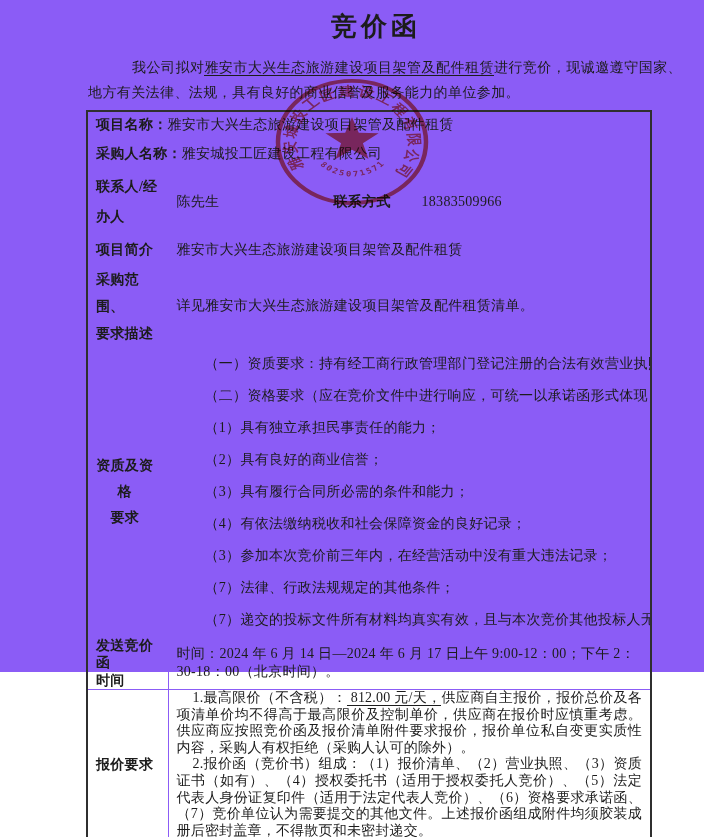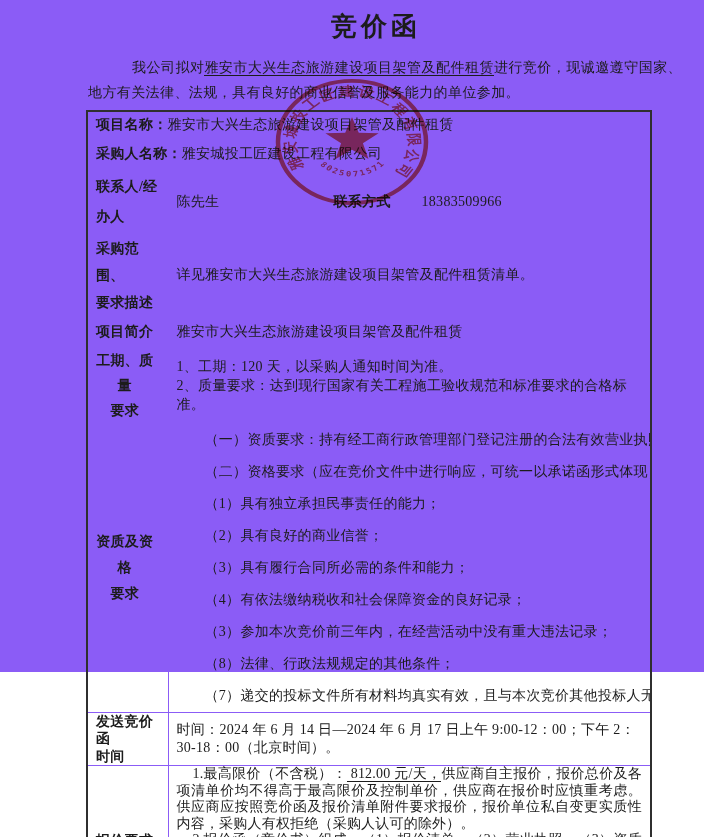--- a/index.html
+++ b/index.html
@@ -92,49 +92,41 @@
     <tr style="height:31px;margin-left:16px;">
       <td colspan="4"><span class="inline-lbl">采购人名称：</span><span>雅安城投工匠建设工程有限公司</span></td>
     </tr>
     <tr style="height:65px;">
       <td class="lbl top">联系人/经
 办人</td>
       <td class="top">陈先生</td>
       <td class="top" style="font-weight:bold;">联系方式</td>
       <td class="top">18383509966</td>
     </tr>
+    <tr style="height:29px;">
+      <td class="lbl">项目简介</td>
+      <td colspan="3">雅安市大兴生态旅游建设项目架管及配件租赁</td>
+    </tr>
     <tr style="height:52px;">
       <td class="lbl top" style="line-height:27px;">采购范围、
 要求描述</td>
       <td colspan="3" class="top">详见雅安市大兴生态旅游建设项目架管及配件租赁清单。</td>
-    </tr>
-    <tr style="height:29px;">
-      <td class="lbl">项目简介</td>
-      <td colspan="3">雅安市大兴生态旅游建设项目架管及配件租赁</td>
-    </tr>
-    <tr style="height:58px;">
-      <td class="lbl c" style="line-height:25px;">工期、质量
-要求</td>
-      <td colspan="3">
-        <div class="duo">1、工期：120 天，以采购人通知时间为准。</div>
-        <div class="duo">2、质量要求：达到现行国家有关工程施工验收规范和标准要求的合格标准。</div>
-      </td>
     </tr>
     <tr style="height:288px;">
       <td class="lbl c" style="line-height:26px;">资质及资格
 要求</td>
       <td colspan="3" style="padding:0;">
         <div class="qual-line">（一）资质要求：持有经工商行政管理部门登记注册的合法有效营业执照</div>
         <div class="qual-line">（二）资格要求（应在竞价文件中进行响应，可统一以承诺函形式体现）</div>
         <div class="qual-line">（1）具有独立承担民事责任的能力；</div>
         <div class="qual-line">（2）具有良好的商业信誉；</div>
         <div class="qual-line">（3）具有履行合同所必需的条件和能力；</div>
         <div class="qual-line">（4）有依法缴纳税收和社会保障资金的良好记录；</div>
         <div class="qual-line">（3）参加本次竞价前三年内，在经营活动中没有重大违法记录；</div>
-        <div class="qual-line">（8）法律、行政法规规定的其他条件；</div>
+        <div class="qual-line">（7）法律、行政法规规定的其他条件；</div>
         <div class="qual-line">（7）递交的投标文件所有材料均真实有效，且与本次竞价其他投标人无关联</div>
       </td>
     </tr>
     <tr style="height:40px;">
       <td class="lbl" style="line-height:17.5px;">发送竞价函
 时间</td>
       <td colspan="3" class="send-time">时间：2024 年 6 月 14 日—2024 年 6 月 17 日上午 9:00-12：00；下午 2：30-18：00（北京时间）。</td>
     </tr>
     <tr style="height:132px;">
       <td class="lbl">报价要求</td>

